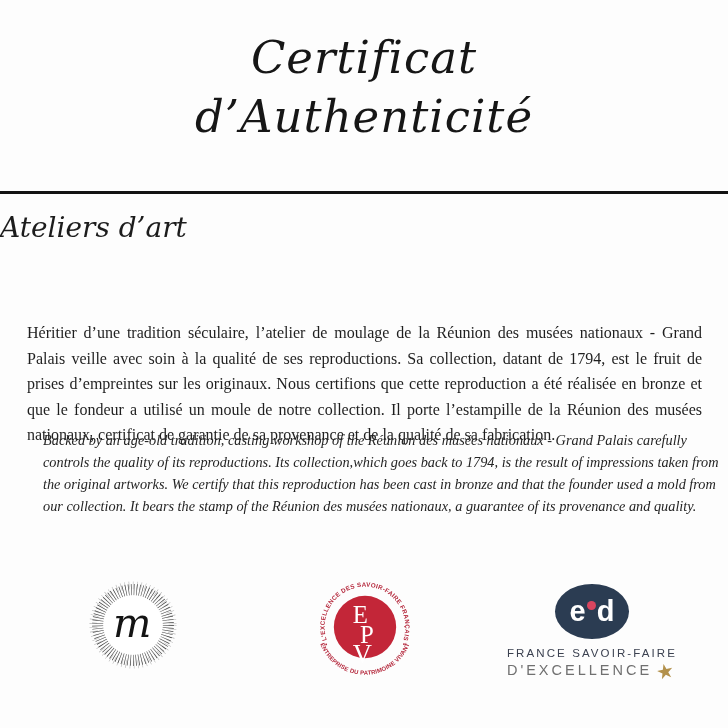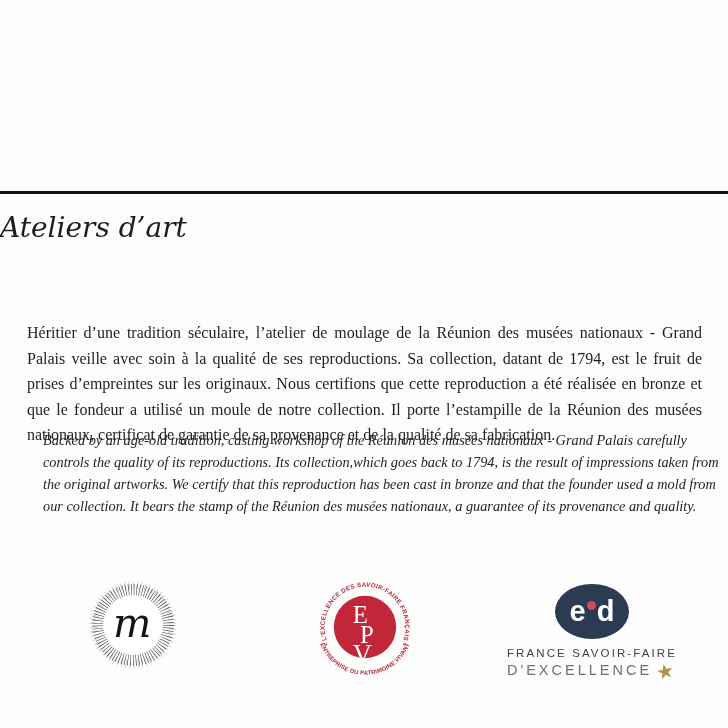--- a/index.html
+++ b/index.html
@@ -107,20 +107,24 @@
     color:#b3914c;font-size:20px;line-height:0;
     display:inline-block;vertical-align:-3px;
     margin-left:4px;transform:rotate(-12deg);
   }
 </style>
 </head>
 <body>
 
 <div class="certificate">
 
+  <div class="title-block">
+    <div>Certificat</div>
+    <div>d’Authenticité</div>
+  </div>
 
   <div class="divider"></div>
 
   <div class="subtitle-block">
     <div>Ateliers d’art</div>
   </div>
 
   <p class="para-fr">Héritier d’une tradition séculaire, l’atelier de moulage de la Réunion des musées nationaux - Grand Palais veille avec soin à la qualité de ses reproductions. Sa collection, datant de 1794, est le fruit de prises d’empreintes sur les originaux. Nous certifions que cette reproduction a été réalisée en bronze et que le fondeur a utilisé un moule de notre collection. Il porte l’estampille de la Réunion des musées nationaux, certificat de garantie de sa provenance et de la qualité de sa fabrication.</p>
 
   <p class="para-en">Backed by an age-old tradition, casting workshop of the Réunion des musées nationaux - Grand Palais carefully controls the quality of its reproductions. Its collection,which goes back to 1794, is the result of impressions taken from the original artworks. We certify that this reproduction has been cast in bronze and that the founder used a mold from our collection. It bears the stamp of the Réunion des musées nationaux, a guarantee of its provenance and quality.</p>

